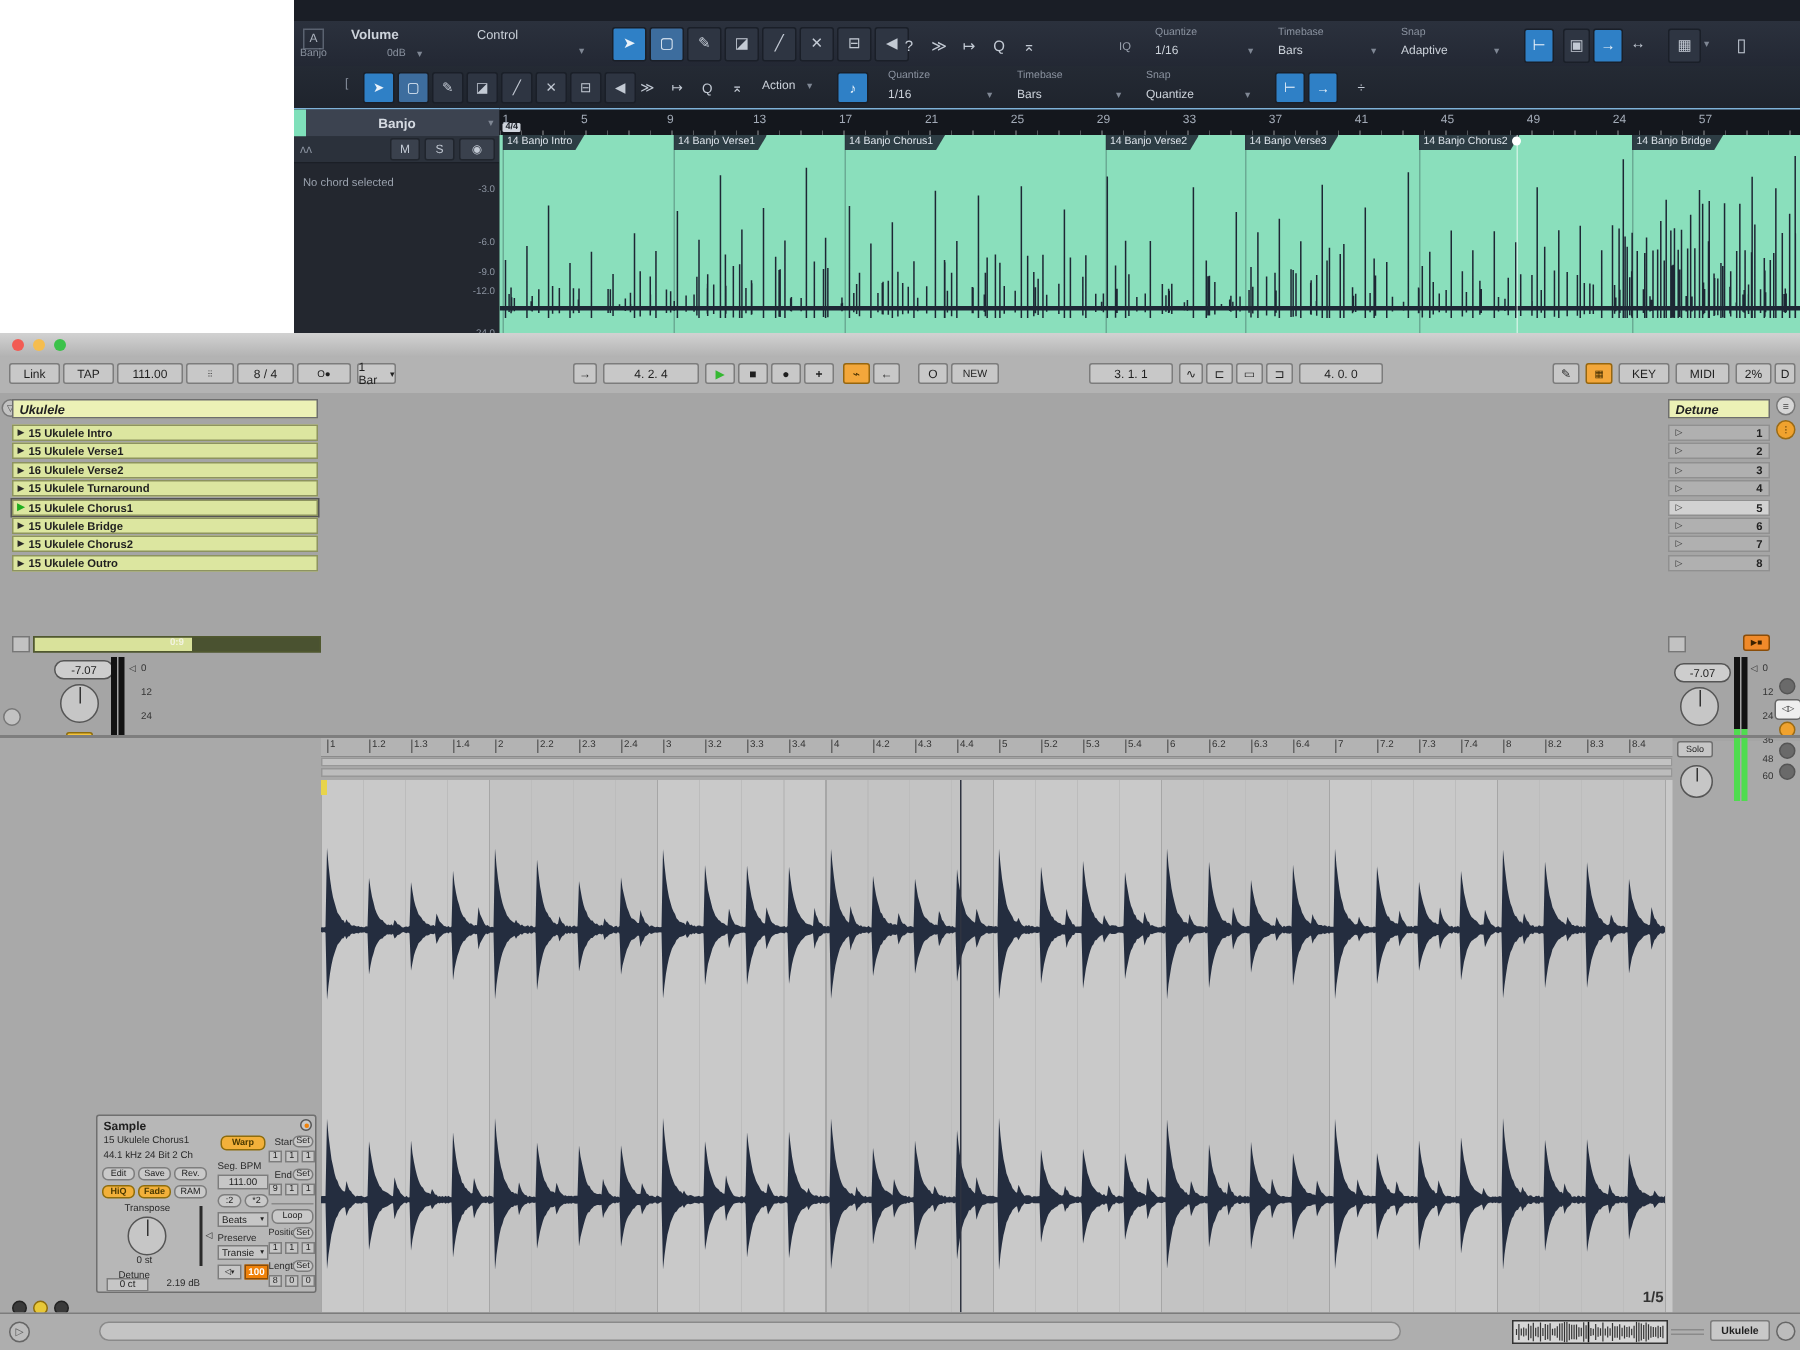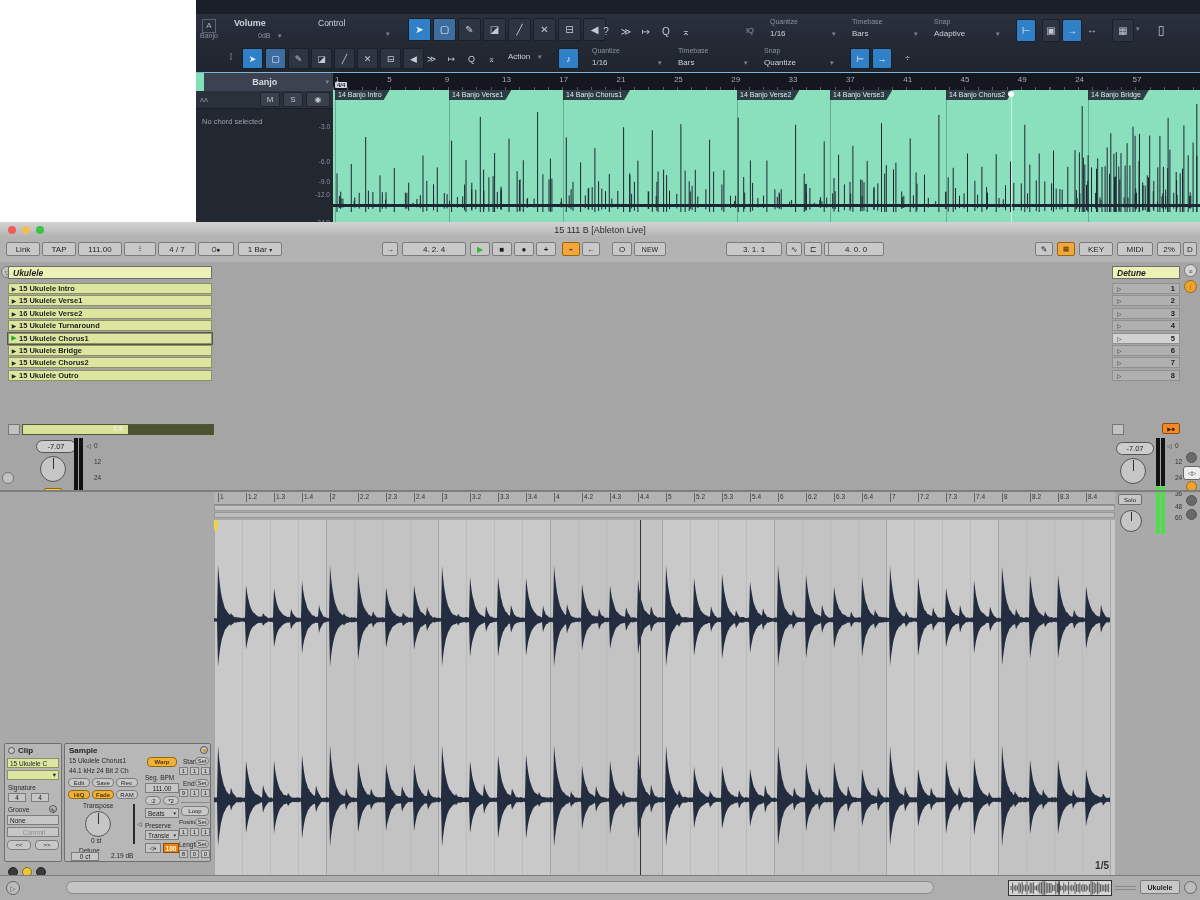--- a/index.html
+++ b/index.html
@@ -263,49 +263,48 @@
     <div class="abs" style="left:678px;top:0;width:1px;height:132px;background:rgba(255,255,255,.55);"></div>
     <div class="abs" style="left:675px;top:1px;width:6px;height:6px;border-radius:50%;background:#fff;"></div>
   </div>
 </div>
 
 <div class="abs ab">
   <div class="abs ab-titlebar">
     <div class="abs tl" style="left:8px;top:4px;background:#f25c54"></div>
     <div class="abs tl" style="left:22px;top:4px;background:#f5bd4f"></div>
     <div class="abs tl" style="left:36px;top:4px;background:#3bc24a"></div>
-    <div class="abs ab-title">15 111 B  [Ableton Live]</div>
   </div>
 
   <div class="abs ab-ctrl">
     <div class="abtn" style="left:6px;width:34px;">Link</div>
     <div class="abtn" style="left:42px;width:34px;">TAP</div>
     <div class="abtn" style="left:78px;width:44px;">111.00</div>
     <div class="abtn" style="left:124px;width:32px;font-size:6px;">⫶⫶</div>
-    <div class="abtn" style="left:158px;width:38px;">4 / 7</div>
+    <div class="abtn" style="left:158px;width:38px;">8 / 4</div>
     <div class="abtn" style="left:198px;width:36px;font-size:6.5px;">O●</div>
-    <div class="abtn" style="left:238px;width:44px;">
+    <div class="abtn" style="left:238px;width:26px;">
       <span>1 Bar</span>&nbsp;<span style="font-size:6px">▾</span>
     </div>
     <div class="abtn" style="left:382px;width:16px;">→</div>
     <div class="abtn" style="left:402px;width:64px;">4.  2.  4</div>
     <div class="abtn glyph-green" style="left:470px;width:20px;">▶</div>
     <div class="abtn" style="left:492px;width:20px;">■</div>
     <div class="abtn" style="left:514px;width:20px;">●</div>
     <div class="abtn" style="left:536px;width:20px;font-weight:bold;">+</div>
     <div class="abtn on-org" style="left:562px;width:18px;">⌁</div>
     <div class="abtn" style="left:582px;width:18px;">←</div>
     <div class="abtn" style="left:612px;width:20px;">O</div>
     <div class="abtn" style="left:634px;width:32px;font-size:7px;">NEW</div>
     <div class="abtn" style="left:726px;width:56px;">3.  1.  1</div>
     <div class="abtn" style="left:786px;width:16px;">∿</div>
     <div class="abtn" style="left:804px;width:18px;">⊏</div>
     <div class="abtn" style="left:824px;width:18px;">▭</div>
     <div class="abtn" style="left:844px;width:18px;">⊐</div>
-    <div class="abtn" style="left:828px;width:56px;">4.  0.  0</div>
+    <div class="abtn" style="left:866px;width:56px;">4.  0.  0</div>
     <div class="abtn" style="left:1035px;width:18px;">✎</div>
     <div class="abtn on-org" style="left:1057px;width:18px;font-size:6.5px;">▦</div>
     <div class="abtn" style="left:1079px;width:34px;">KEY</div>
     <div class="abtn" style="left:1117px;width:36px;">MIDI</div>
     <div class="abtn" style="left:1157px;width:24px;">2%</div>
     <div class="abtn" style="left:1183px;width:14px;">D</div>
   </div>
 
   <div class="abs session">
     <div class="abs circ" style="left:1px;top:4px;width:12px;height:12px;border:1px solid #777;background:#c2c2c2;font-size:6px;text-align:center;line-height:12px;color:#444;">▽</div>
@@ -492,37 +491,20 @@
   <div class="abs ab-wavearea">
     <div class="abs" style="left:0;top:0;width:4px;height:10px;background:#e8d44a;"></div>
     <svg id="ab-wave" width="901" height="355" style="position:absolute;left:0;top:0;">
         <path d="M0 100L0 98.4L1 98.1L2 98.4L3 97.9L4 45.1L5 56.6L6 65.8L7 72.8L8 78.1L9 81.7L10 85.2L11 88.5L12 89.8L13 91.3L14 93.3L15 93.5L16 95.5L17 92.8L18 94.9L19 95.2L20 96.9L21 97.2L22 96.8L23 97.4L24 97.6L25 97.3L26 98.0L27 97.8L28 98.1L29 98.2L30 97.5L31 97.6L32 65.2L33 72.1L34 77.8L35 81.7L36 85.8L37 88.5L38 90.5L39 92.1L40 93.2L41 93.4L42 94.9L43 95.6L44 96.6L45 96.4L46 96.8L47 96.2L48 97.1L49 93.3L50 94.3L51 96.1L52 96.3L53 97.1L54 98.1L55 98.3L56 97.8L57 97.6L58 98.0L59 97.2L60 68.0L61 74.3L62 80.1L63 84.0L64 86.7L65 89.5L66 90.7L67 91.9L68 93.6L69 94.2L70 95.6L71 95.8L72 96.1L73 97.1L74 97.0L75 96.7L76 97.5L77 89.0L78 91.5L79 94.1L80 95.1L81 96.2L82 97.3L83 97.5L84 98.0L85 97.3L86 98.4L87 97.6L88 60.4L89 69.4L90 75.2L91 79.9L92 83.0L93 86.9L94 89.3L95 91.1L96 91.8L97 93.8L98 94.7L99 95.8L100 95.5L101 96.4L102 97.2L103 96.6L104 96.8L105 84.7L106 89.4L107 91.5L108 93.6L109 95.8L110 97.1L111 96.7L112 97.5L113 98.1L114 97.9L115 98.2L116 45.5L117 57.2L118 65.9L119 72.6L120 78.0L121 82.2L122 85.3L123 87.6L124 90.4L125 91.5L126 93.0L127 93.8L128 94.7L129 95.4L130 93.1L131 95.2L132 95.7L133 97.0L134 96.4L135 97.4L136 97.7L137 97.4L138 96.9L139 98.0L140 97.0L141 97.5L142 98.3L143 97.7L144 52.8L145 62.4L146 70.8L147 76.2L148 81.1L149 84.8L150 87.5L151 88.9L152 91.1L153 91.9L154 93.7L155 95.1L156 95.2L157 96.4L158 95.8L159 90.9L160 93.6L161 95.3L162 95.9L163 97.7L164 96.9L165 97.9L166 97.0L167 98.1L168 97.3L169 97.0L170 97.9L171 97.5L172 67.4L173 73.3L174 78.9L175 83.2L176 86.3L177 88.0L178 91.0L179 92.1L180 93.6L181 93.6L182 95.1L183 96.0L184 95.7L185 96.8L186 97.1L187 96.5L188 97.1L189 92.2L190 94.4L191 95.0L192 96.4L193 96.8L194 97.1L195 98.1L196 97.5L197 97.1L198 98.4L199 97.1L200 64.9L201 72.1L202 76.6L203 80.9L204 84.9L205 87.3L206 90.2L207 92.1L208 92.5L209 93.2L210 94.2L211 95.4L212 95.4L213 86.7L214 90.4L215 92.0L216 94.8L217 95.5L218 96.4L219 97.9L220 97.0L221 97.2L222 97.8L223 98.1L224 97.8L225 98.0L226 98.2L227 98.0L228 46.0L229 56.8L230 65.9L231 72.6L232 78.1L233 81.8L234 85.4L235 87.7L236 89.4L237 92.2L238 93.1L239 94.5L240 94.7L241 95.2L242 95.4L243 96.6L244 93.7L245 94.9L246 96.8L247 96.4L248 97.4L249 97.0L250 97.9L251 97.1L252 97.0L253 97.1L254 97.7L255 97.3L256 56.7L257 65.7L258 73.3L259 77.7L260 81.6L261 85.7L262 88.2L263 90.6L264 91.8L265 93.4L266 93.9L267 95.1L268 95.4L269 95.8L270 96.8L271 97.2L272 85.7L273 89.7L274 92.7L275 94.5L276 96.4L277 96.5L278 96.8L279 97.4L280 97.8L281 97.7L282 98.2L283 97.6L284 56.8L285 66.0L286 72.1L287 77.9L288 81.6L289 86.1L290 87.8L291 90.4L292 91.9L293 92.5L294 94.6L295 95.5L296 95.6L297 84.9L298 88.6L299 91.2L300 94.0L301 95.3L302 95.9L303 96.9L304 96.8L305 97.1L306 97.8L307 97.8L308 97.6L309 97.3L310 98.3L311 97.4L312 57.7L313 66.1L314 73.1L315 78.2L316 82.0L317 85.5L318 88.1L319 89.7L320 91.6L321 92.8L322 93.8L323 95.3L324 95.8L325 96.1L326 96.4L327 96.9L328 97.5L329 85.2L330 89.9L331 91.9L332 94.9L333 95.3L334 96.0L335 97.5L336 97.3L337 97.9L338 97.2L339 97.8L340 45.9L341 56.3L342 65.1L343 72.4L344 77.6L345 81.8L346 85.8L347 87.8L348 90.2L349 91.2L350 93.4L351 94.4L352 95.1L353 84.0L354 88.5L355 90.8L356 93.8L357 95.8L358 96.3L359 97.3L360 96.8L361 97.9L362 97.6L363 97.9L364 98.2L365 97.1L366 98.1L367 98.3L368 63.8L369 70.8L370 76.6L371 80.8L372 84.3L373 88.1L374 89.1L375 91.8L376 92.2L377 94.0L378 95.3L379 95.7L380 95.2L381 96.5L382 96.2L383 96.2L384 96.6L385 88.6L386 91.7L387 94.4L388 95.8L389 95.8L390 96.9L391 98.0L392 97.7L393 97.4L394 97.7L395 98.2L396 65.6L397 72.0L398 77.9L399 81.4L400 84.8L401 88.2L402 90.7L403 91.9L404 92.5L405 93.8L406 95.0L407 95.2L408 96.0L409 96.6L410 96.3L411 96.9L412 87.3L413 89.7L414 93.2L415 94.3L416 96.3L417 97.5L418 97.4L419 97.1L420 97.8L421 97.3L422 98.1L423 98.4L424 59.4L425 68.0L426 73.6L427 79.2L428 82.6L429 85.7L430 89.2L431 90.7L432 91.6L433 92.7L434 93.8L435 94.5L436 95.1L437 85.9L438 89.0L439 92.4L440 94.8L441 95.6L442 96.2L443 97.1L444 97.9L445 97.0L446 97.3L447 97.4L448 97.7L449 97.6L450 97.4L451 98.0L452 45.6L453 56.6L454 65.5L455 71.8L456 77.4L457 82.6L458 85.9L459 87.6L460 89.5L461 91.2L462 93.7L463 94.4L464 94.3L465 91.9L466 94.3L467 96.2L468 97.1L469 97.6L470 96.9L471 97.3L472 96.7L473 97.6L474 97.2L475 97.7L476 98.1L477 97.7L478 97.6L479 98.2L480 57.7L481 66.0L482 73.1L483 78.2L484 82.7L485 86.1L486 88.3L487 90.9L488 91.4L489 93.5L490 93.8L491 94.9L492 95.3L493 95.5L494 96.6L495 96.5L496 96.5L497 85.9L498 90.1L499 92.3L500 93.8L501 96.1L502 96.1L503 97.8L504 97.7L505 97.6L506 97.6L507 97.3L508 53.8L509 62.3L510 70.3L511 75.5L512 80.3L513 84.2L514 87.5L515 88.9L516 91.7L517 92.2L518 93.8L519 94.9L520 95.7L521 96.3L522 90.0L523 92.7L524 94.4L525 96.2L526 97.4L527 96.9L528 96.9L529 97.0L530 97.0L531 97.9L532 98.0L533 97.9L534 97.7L535 97.2L536 61.3L537 68.6L538 74.3L539 80.0L540 83.9L541 86.1L542 89.3L543 90.2L544 93.0L545 93.1L546 94.2L547 95.0L548 95.8L549 87.9L550 91.5L551 94.1L552 94.6L553 97.1L554 96.7L555 97.2L556 97.7L557 97.8L558 98.3L559 98.2L560 98.1L561 97.7L562 97.0L563 98.2L564 45.5L565 57.4L566 64.8L567 72.1L568 77.3L569 81.5L570 85.4L571 88.6L572 89.6L573 91.2L574 92.5L575 94.6L576 94.8L577 94.9L578 96.0L579 89.4L580 92.5L581 94.3L582 96.3L583 96.9L584 97.5L585 97.5L586 97.5L587 97.7L588 97.9L589 98.3L590 97.2L591 98.1L592 54.3L593 63.5L594 71.2L595 76.6L596 81.0L597 84.5L598 87.2L599 89.0L600 91.5L601 93.3L602 93.8L603 93.9L604 95.3L605 95.1L606 95.7L607 97.1L608 84.6L609 88.7L610 91.6L611 94.3L612 95.3L613 96.3L614 97.2L615 97.4L616 97.9L617 97.7L618 97.1L619 97.5L620 66.5L621 73.3L622 78.4L623 82.8L624 85.3L625 88.7L626 89.8L627 91.6L628 93.4L629 94.2L630 94.5L631 95.2L632 95.5L633 96.7L634 97.1L635 96.8L636 97.4L637 91.4L638 93.6L639 95.9L640 96.8L641 98.1L642 97.2L643 97.9L644 97.3L645 97.2L646 97.1L647 97.9L648 56.3L649 65.3L650 71.8L651 78.2L652 82.5L653 84.8L654 88.3L655 90.1L656 92.1L657 93.5L658 94.0L659 95.2L660 95.8L661 89.3L662 92.4L663 93.5L664 95.5L665 96.7L666 96.7L667 96.7L668 97.4L669 96.9L670 97.2L671 97.8L672 97.1L673 97.8L674 97.9L675 97.9L676 45.7L677 57.2L678 65.4L679 72.8L680 78.4L681 81.7L682 86.0L683 88.1L684 89.7L685 92.3L686 92.3L687 93.9L688 94.9L689 96.1L690 96.4L691 95.7L692 91.0L693 93.8L694 95.3L695 96.9L696 97.6L697 97.3L698 97.4L699 98.1L700 98.1L701 98.2L702 97.6L703 98.0L704 57.5L705 65.3L706 72.7L707 78.1L708 82.1L709 85.3L710 88.7L711 90.8L712 91.1L713 93.7L714 94.0L715 94.4L716 95.5L717 95.5L718 95.9L719 87.0L720 90.7L721 93.1L722 94.4L723 96.0L724 97.6L725 97.5L726 97.6L727 97.4L728 98.2L729 97.2L730 97.1L731 97.3L732 67.7L733 74.3L734 78.9L735 82.7L736 85.7L737 88.8L738 90.9L739 92.5L740 93.1L741 94.5L742 95.2L743 95.0L744 96.1L745 96.0L746 84.9L747 89.1L748 92.2L749 94.0L750 95.1L751 96.2L752 97.5L753 97.7L754 97.1L755 98.3L756 97.7L757 97.9L758 97.1L759 98.1L760 60.5L761 68.1L762 75.2L763 79.6L764 84.2L765 87.0L766 89.5L767 91.4L768 92.2L769 93.1L770 93.7L771 94.7L772 96.1L773 96.7L774 96.4L775 96.4L776 86.5L777 89.5L778 92.2L779 93.9L780 96.0L781 96.6L782 97.4L783 98.3L784 97.9L785 97.5L786 98.4L787 98.1L788 46.4L789 56.6L790 65.1L791 72.8L792 78.1L793 82.4L794 84.9L795 88.2L796 90.5L797 91.0L798 93.0L799 94.5L800 94.4L801 95.9L802 88.8L803 91.6L804 93.8L805 94.6L806 96.9L807 97.2L808 96.7L809 98.0L810 97.7L811 97.8L812 96.9L813 97.3L814 97.7L815 97.0L816 54.4L817 63.0L818 70.7L819 76.8L820 80.5L821 84.9L822 86.9L823 89.0L824 90.9L825 92.6L826 93.2L827 94.3L828 94.7L829 95.7L830 96.5L831 91.1L832 93.6L833 94.9L834 96.6L835 96.6L836 97.5L837 97.0L838 97.0L839 98.0L840 97.5L841 98.1L842 97.1L843 98.2L844 54.6L845 63.7L846 70.5L847 76.6L848 80.6L849 84.4L850 87.1L851 89.1L852 92.0L853 92.2L854 93.2L855 95.1L856 95.7L857 96.5L858 96.9L859 95.9L860 89.7L861 91.9L862 94.7L863 95.4L864 96.6L865 97.2L866 97.1L867 97.6L868 97.3L869 97.1L870 98.2L871 98.0L872 65.9L873 72.6L874 78.8L875 82.0L876 85.5L877 87.7L878 90.2L879 91.6L880 92.4L881 93.9L882 95.2L883 95.7L884 96.0L885 96.8L886 96.3L887 84.6L888 88.9L889 92.1L890 93.2L891 95.6L892 96.4L893 97.7L894 97.1L895 97.2L896 98.3L896 100L896 101.4L895 102.4L894 102.5L893 102.0L892 103.0L891 103.8L890 105.7L889 106.7L888 109.5L887 113.1L886 103.2L885 102.7L884 103.4L883 103.7L882 104.0L881 105.2L880 106.4L879 107.1L878 108.3L877 110.4L876 112.3L875 115.3L874 118.1L873 123.3L872 129.0L871 101.7L870 101.5L869 102.5L868 102.3L867 102.0L866 102.4L865 102.3L864 102.9L863 103.9L862 104.5L861 106.9L860 108.7L859 103.5L858 102.7L857 103.0L856 103.6L855 104.2L854 105.8L853 106.6L852 106.8L851 109.3L850 111.0L849 113.3L848 116.5L847 119.9L846 125.0L845 130.8L844 138.6L843 101.5L842 102.4L841 101.6L840 102.1L839 101.7L838 102.6L837 102.5L836 102.1L835 102.9L834 102.9L833 104.3L832 105.4L831 107.6L830 103.0L829 103.7L828 104.5L827 104.9L826 105.8L825 106.3L824 107.7L823 109.4L822 111.1L821 112.8L820 116.6L819 119.7L818 124.9L817 131.4L816 138.8L815 102.5L814 102.0L813 102.3L812 102.6L811 101.9L810 101.9L809 101.7L808 102.8L807 102.4L806 102.6L805 104.6L804 105.2L803 107.1L802 109.6L801 103.5L800 104.8L799 104.7L798 106.0L797 107.6L796 108.0L795 110.1L794 112.8L793 114.9L792 118.6L791 123.1L790 129.7L789 136.9L788 145.6L787 101.6L786 101.4L785 102.1L784 101.8L783 101.4L782 102.2L781 102.9L780 103.4L779 105.2L778 106.6L777 109.0L776 111.5L775 103.1L774 103.0L773 102.8L772 103.3L771 104.5L770 105.3L769 105.8L768 106.6L767 107.3L766 108.9L765 111.0L764 113.4L763 117.3L762 121.1L761 127.1L760 133.6L759 101.6L758 102.5L757 101.8L756 102.0L755 101.4L754 102.5L753 102.0L752 102.2L751 103.2L750 104.2L749 105.1L748 106.6L747 109.3L746 112.8L745 103.4L744 103.3L743 104.2L742 104.1L741 104.7L740 105.9L739 106.3L738 107.8L737 109.5L736 112.1L735 114.7L734 117.9L733 121.9L732 127.4L731 102.3L730 102.5L729 102.4L728 101.5L727 102.2L726 102.0L725 102.2L724 102.0L723 103.4L722 104.7L721 105.9L720 107.9L719 111.0L718 103.5L717 103.9L716 103.8L715 104.7L714 105.1L713 105.4L712 107.6L711 107.8L710 109.6L709 112.5L708 115.2L707 118.6L706 123.2L705 129.5L704 136.1L703 101.7L702 102.1L701 101.5L700 101.6L699 101.6L698 102.2L697 102.3L696 102.1L695 102.7L694 104.0L693 105.3L692 107.6L691 103.6L690 103.1L689 103.3L688 104.3L687 105.2L686 106.5L685 106.5L684 108.8L683 110.1L682 111.9L681 115.5L680 118.3L679 123.1L678 129.4L677 136.3L676 146.1L675 101.8L674 101.8L673 101.9L672 102.5L671 101.8L670 102.4L669 102.6L668 102.2L667 102.8L666 102.8L665 102.8L664 103.8L663 105.5L662 106.5L661 109.1L660 103.6L659 104.1L658 105.1L657 105.5L656 106.7L655 108.4L654 109.9L653 113.0L652 114.9L651 118.5L650 124.0L649 129.5L648 137.2L647 101.8L646 102.5L645 102.4L644 102.3L643 101.8L642 102.4L641 101.7L640 102.7L639 103.5L638 105.4L637 107.3L636 102.2L635 102.7L634 102.5L633 102.8L632 103.8L631 104.1L630 104.7L629 104.9L628 105.6L627 107.1L626 108.7L625 109.6L624 112.5L623 114.6L622 118.3L621 122.7L620 128.5L619 102.1L618 102.4L617 102.0L616 101.8L615 102.2L614 102.4L613 103.1L612 104.0L611 104.8L610 107.1L609 109.6L608 113.1L607 102.5L606 103.6L605 104.1L604 104.0L603 105.2L602 105.3L601 105.7L600 107.2L599 109.3L598 110.9L597 113.2L596 116.2L595 119.9L594 124.4L593 131.0L592 138.8L591 101.6L590 102.4L589 101.4L588 101.8L587 102.0L586 102.1L585 102.1L584 102.1L583 102.7L582 103.2L581 104.8L580 106.4L579 109.0L578 103.4L577 104.3L576 104.4L575 104.6L574 106.4L573 107.5L572 108.8L571 109.7L570 112.4L569 115.7L568 119.3L567 123.7L566 129.9L565 136.2L564 146.3L563 101.5L562 102.5L561 102.0L560 101.7L559 101.6L558 101.5L557 101.9L556 102.0L555 102.4L554 102.8L553 102.5L552 104.6L551 105.0L550 107.3L549 110.3L548 103.5L547 104.2L546 105.0L545 105.9L544 106.0L543 108.3L542 109.1L541 111.8L540 113.7L539 117.0L538 121.8L537 126.7L536 132.9L535 102.4L534 101.9L533 101.8L532 101.7L531 101.8L530 102.5L529 102.6L528 102.6L527 102.7L526 102.2L525 103.2L524 104.7L523 106.2L522 108.5L521 103.2L520 103.6L519 104.3L518 105.3L517 106.6L516 107.0L515 109.5L514 110.7L513 113.4L512 116.7L511 120.8L510 125.3L509 132.0L508 139.2L507 102.3L506 102.0L505 102.0L504 102.0L503 101.9L502 103.3L501 103.3L500 105.3L499 106.5L498 108.4L497 112.0L496 103.0L495 103.0L494 102.9L493 103.9L492 104.0L491 104.3L490 105.3L489 105.5L488 107.3L487 107.7L486 110.0L485 111.8L484 114.7L483 118.5L482 122.9L481 128.9L480 135.9L479 101.5L478 102.0L477 102.0L476 101.7L475 101.9L474 102.4L473 102.0L472 102.8L471 102.3L470 102.6L469 102.1L468 102.5L467 103.2L466 104.8L465 106.9L464 104.8L463 104.8L462 105.4L461 107.5L460 109.0L459 110.5L458 112.0L457 114.8L456 119.2L455 124.0L454 129.3L453 136.9L452 146.2L451 101.7L450 102.2L449 102.1L448 101.9L447 102.2L446 102.3L445 102.5L444 101.8L443 102.4L442 103.2L441 103.7L440 104.4L439 106.5L438 109.3L437 111.9L436 104.2L435 104.7L434 105.3L433 106.2L432 107.1L431 107.9L430 109.1L429 112.2L428 114.8L427 117.7L426 122.4L425 127.2L424 134.5L423 101.4L422 101.6L421 102.3L420 101.9L419 102.5L418 102.2L417 102.1L416 103.1L415 104.8L414 105.8L413 108.7L412 110.8L411 102.6L410 103.2L409 102.9L408 103.4L407 104.0L406 104.3L405 105.3L404 106.3L403 106.9L402 107.9L401 110.0L400 112.9L399 115.8L398 118.8L397 123.8L396 129.2L395 101.5L394 102.0L393 102.2L392 102.0L391 101.7L390 102.6L389 103.5L388 103.6L387 104.8L386 107.1L385 109.7L384 102.9L383 103.3L382 103.2L381 103.0L380 104.1L379 103.6L378 104.0L377 105.1L376 106.7L375 107.0L374 109.3L373 110.1L372 113.3L371 116.3L370 119.9L369 124.8L368 130.8L367 101.4L366 101.6L365 102.5L364 101.5L363 101.8L362 102.0L361 101.8L360 102.7L359 102.3L358 103.1L357 103.6L356 105.3L355 107.8L354 109.8L353 113.6L352 104.2L351 104.8L350 105.7L349 107.4L348 108.3L347 110.3L346 112.1L345 115.5L344 119.1L343 123.5L342 129.7L341 137.1L340 146.0L339 101.8L338 102.4L337 101.8L336 102.3L335 102.1L334 103.4L333 104.0L332 104.3L331 106.8L330 108.6L329 112.6L328 102.1L327 102.6L326 103.1L325 103.3L324 103.6L323 104.0L322 105.2L321 106.1L320 107.1L319 108.8L318 110.1L317 112.3L316 115.3L315 118.5L314 122.8L313 128.9L312 136.0L311 102.2L310 101.4L309 102.3L308 102.0L307 101.9L306 101.9L305 102.4L304 102.7L303 102.6L302 103.4L301 104.0L300 105.1L299 107.5L298 109.7L297 112.8L296 103.7L295 103.8L294 104.6L293 106.4L292 106.9L291 108.2L290 110.4L289 111.9L288 115.6L287 118.8L286 123.7L285 128.9L284 136.7L283 102.1L282 101.6L281 101.9L280 101.9L279 102.2L278 102.7L277 102.9L276 103.0L275 104.7L274 106.2L273 108.8L272 112.1L271 102.4L270 102.7L269 103.6L268 103.9L267 104.2L266 105.2L265 105.6L264 107.0L263 108.0L262 110.1L261 112.2L260 115.7L259 119.0L258 122.7L257 129.2L256 136.8L255 102.3L254 102.0L253 102.5L252 102.6L251 102.5L250 101.8L249 102.6L248 102.2L247 103.0L246 102.7L245 104.3L244 105.4L243 102.8L242 103.9L241 104.1L240 104.5L239 104.7L238 105.8L237 106.6L236 109.0L235 110.5L234 112.4L233 115.4L232 118.6L231 123.3L230 129.0L229 136.7L228 145.9L227 101.7L226 101.5L225 101.7L224 101.9L223 101.6L222 101.9L221 102.4L220 102.6L219 101.8L218 103.0L217 103.8L216 104.4L215 106.8L214 108.1L213 111.3L212 103.9L211 103.9L210 104.9L209 105.8L208 106.4L207 106.7L206 108.3L205 110.8L204 112.8L203 116.2L202 119.9L201 123.7L200 129.9L199 102.5L198 101.4L197 102.4L196 102.2L195 101.6L194 102.5L193 102.7L192 103.1L191 104.3L190 104.8L189 106.6L188 102.5L187 103.0L186 102.5L185 102.7L184 103.6L183 103.4L182 104.2L181 105.4L180 105.4L179 106.7L178 107.6L177 110.2L176 111.6L175 114.2L174 118.0L173 122.7L172 127.7L171 102.1L170 101.8L169 102.5L168 102.3L167 101.6L166 102.5L165 101.8L164 102.7L163 102.0L162 103.5L161 104.0L160 105.4L159 107.7L158 103.6L157 103.1L156 104.1L155 104.1L154 105.4L153 106.9L152 107.6L151 109.5L150 110.7L149 112.9L148 116.0L147 120.2L146 124.8L145 132.0L144 140.2L143 102.0L142 101.4L141 102.1L140 102.5L139 101.7L138 102.6L137 102.2L136 101.9L135 102.2L134 103.1L133 102.5L132 103.6L131 104.1L130 105.8L129 103.9L128 104.5L127 105.2L126 105.9L125 107.3L124 108.2L123 110.5L122 112.5L121 115.2L120 118.7L119 123.3L118 129.0L117 136.4L116 146.4L115 101.6L114 101.8L113 101.6L112 102.1L111 102.8L110 102.4L109 103.6L108 105.4L107 107.2L106 109.0L105 113.0L104 102.7L103 102.9L102 102.4L101 103.0L100 103.8L99 103.6L98 104.5L97 105.3L96 107.0L95 107.5L94 109.1L93 111.1L92 114.4L91 117.1L90 121.1L89 126.0L88 133.7L87 102.0L86 101.3L85 102.3L84 101.7L83 102.1L82 102.3L81 103.2L80 104.2L79 105.0L78 107.2L77 109.3L76 102.1L75 102.8L74 102.6L73 102.5L72 103.3L71 103.6L70 103.7L69 104.9L68 105.4L67 106.9L66 107.9L65 108.9L64 111.3L63 113.6L62 116.9L61 121.9L60 127.2L59 102.4L58 101.7L57 102.1L56 101.9L55 101.4L54 101.6L53 102.5L52 103.1L51 103.3L50 104.8L49 105.7L48 102.5L47 103.2L46 102.8L45 103.0L44 102.9L43 103.8L42 104.3L41 105.6L40 105.8L39 106.7L38 108.1L37 109.8L36 112.0L35 115.6L34 118.9L33 123.7L32 129.6L31 102.1L30 102.1L29 101.5L28 101.6L27 101.8L26 101.7L25 102.3L24 102.0L23 102.2L22 102.7L21 102.4L20 102.6L19 104.1L18 104.3L17 106.1L16 103.9L15 105.5L14 105.7L13 107.4L12 108.6L11 109.8L10 112.5L9 115.5L8 118.6L7 123.2L6 129.0L5 136.9L4 146.6L3 101.8L2 101.4L1 101.6L0 101.4Z" fill="#242d3f"></path>
         <path d="M0 280L0 277.5L1 277.4L2 277.4L3 277.4L4 225.9L5 237.2L6 245.1L7 252.9L8 257.3L9 262.1L10 265.7L11 267.4L12 270.4L13 271.9L14 273.3L15 274.1L16 274.4L17 267.4L18 271.0L19 273.4L20 274.1L21 275.8L22 276.7L23 277.9L24 277.1L25 277.3L26 277.4L27 277.1L28 277.8L29 278.1L30 277.8L31 277.4L32 240.8L33 248.1L34 254.1L35 259.3L36 263.4L37 265.8L38 268.3L39 270.7L40 271.7L41 273.5L42 274.0L43 274.5L44 275.0L45 275.6L46 276.5L47 277.2L48 277.5L49 264.9L50 268.7L51 271.8L52 273.2L53 275.3L54 276.4L55 277.4L56 278.1L57 277.1L58 278.3L59 278.2L60 240.2L61 249.0L62 254.9L63 259.7L64 263.6L65 266.8L66 269.4L67 271.0L68 271.9L69 273.9L70 274.9L71 275.1L72 275.3L73 276.1L74 272.7L75 274.3L76 276.3L77 276.5L78 277.9L79 277.3L80 277.9L81 277.4L82 278.0L83 277.1L84 277.8L85 277.2L86 278.0L87 278.1L88 234.9L89 244.2L90 251.6L91 257.5L92 261.9L93 264.4L94 268.3L95 269.1L96 271.7L97 272.3L98 273.9L99 274.5L100 275.7L101 275.4L102 265.4L103 269.0L104 272.1L105 273.8L106 275.6L107 277.2L108 277.9L109 277.9L110 277.4L111 278.2L112 277.0L113 277.3L114 277.5L115 278.3L116 225.3L117 237.3L118 245.8L119 253.0L120 258.2L121 261.5L122 265.6L123 267.7L124 269.5L125 271.8L126 273.1L127 274.6L128 274.6L129 275.7L130 275.5L131 276.3L132 268.1L133 271.5L134 274.1L135 275.5L136 276.6L137 276.9L138 278.1L139 277.1L140 277.8L141 278.0L142 277.7L143 278.2L144 241.7L145 248.6L146 255.0L147 259.5L148 263.8L149 267.0L150 268.5L151 271.0L152 272.3L153 274.2L154 274.4L155 274.5L156 275.3L157 268.5L158 271.2L159 274.0L160 275.3L161 276.2L162 277.1L163 276.8L164 277.5L165 277.1L166 277.4L167 277.1L168 277.7L169 277.1L170 277.1L171 277.1L172 243.6L173 251.0L174 255.6L175 260.1L176 264.3L177 267.9L178 270.1L179 270.6L180 272.8L181 273.8L182 275.2L183 275.5L184 276.0L185 276.0L186 275.9L187 276.3L188 265.8L189 269.6L190 271.4L191 273.5L192 275.5L193 276.2L194 277.2L195 277.9L196 277.3L197 278.0L198 277.6L199 278.3L200 243.5L201 250.5L202 256.6L203 261.7L204 265.0L205 267.6L206 269.1L207 271.1L208 272.9L209 273.5L210 275.3L211 276.0L212 276.0L213 275.8L214 268.6L215 271.5L216 273.4L217 275.7L218 276.1L219 277.3L220 277.2L221 277.1L222 277.8L223 278.1L224 277.0L225 277.3L226 278.0L227 278.4L228 225.4L229 236.7L230 245.5L231 253.0L232 257.5L233 262.1L234 265.2L235 267.9L236 270.1L237 271.0L238 272.7L239 274.1L240 274.4L241 275.9L242 273.7L243 275.6L244 276.8L245 277.1L246 276.7L247 276.8L248 277.3L249 277.8L250 277.7L251 277.5L252 277.1L253 277.8L254 277.6L255 277.2L256 240.9L257 247.9L258 255.0L259 260.1L260 263.3L261 266.4L262 269.3L263 271.1L264 272.2L265 272.9L266 274.3L267 274.7L268 275.6L269 275.8L270 263.5L271 268.4L272 271.0L273 273.4L274 275.1L275 276.8L276 277.5L277 277.7L278 277.8L279 278.1L280 277.5L281 277.5L282 278.3L283 277.0L284 234.9L285 243.7L286 250.5L287 256.2L288 261.4L289 264.1L290 267.2L291 269.2L292 270.8L293 272.9L294 274.2L295 274.1L296 275.4L297 275.2L298 268.6L299 271.0L300 273.1L301 275.1L302 277.0L303 277.3L304 277.1L305 278.0L306 277.1L307 277.2L308 277.5L309 277.7L310 278.3L311 277.2L312 234.3L313 243.1L314 251.0L315 256.5L316 261.4L317 263.9L318 267.2L319 269.4L320 271.6L321 272.7L322 273.2L323 274.1L324 275.3L325 271.8L326 274.5L327 275.9L328 276.7L329 277.1L330 276.9L331 277.1L332 278.1L333 277.0L334 277.8L335 277.6L336 277.4L337 277.1L338 277.5L339 278.3L340 225.7L341 236.1L342 245.2L343 252.6L344 257.8L345 261.6L346 265.6L347 268.5L348 270.6L349 271.9L350 272.4L351 273.8L352 275.1L353 275.8L354 275.4L355 276.9L356 277.3L357 271.0L358 274.0L359 274.7L360 276.3L361 277.2L362 277.8L363 277.2L364 278.1L365 277.9L366 277.6L367 277.9L368 245.1L369 252.5L370 258.1L371 262.2L372 265.5L373 267.5L374 270.7L375 272.2L376 273.6L377 273.9L378 274.5L379 275.1L380 275.9L381 277.0L382 266.0L383 269.7L384 272.2L385 274.2L386 275.7L387 276.5L388 277.0L389 277.3L390 277.1L391 278.1L392 277.4L393 278.4L394 278.3L395 277.8L396 240.3L397 248.4L398 253.7L399 259.6L400 263.8L401 266.9L402 269.1L403 270.5L404 271.8L405 273.4L406 273.7L407 275.6L408 276.0L409 270.6L410 272.5L411 275.0L412 276.5L413 277.0L414 276.8L415 277.9L416 277.0L417 278.1L418 278.1L419 277.7L420 278.2L421 278.1L422 277.3L423 278.1L424 233.4L425 242.8L426 250.3L427 257.0L428 260.7L429 264.5L430 266.7L431 269.1L432 271.9L433 272.0L434 273.6L435 274.7L436 275.7L437 264.6L438 268.7L439 271.6L440 274.1L441 276.1L442 276.2L443 276.6L444 277.5L445 277.4L446 277.2L447 277.3L448 277.1L449 277.6L450 278.0L451 278.1L452 225.2L453 237.3L454 245.7L455 252.6L456 257.3L457 262.3L458 264.8L459 267.9L460 269.5L461 272.1L462 273.3L463 274.6L464 275.1L465 269.9L466 272.0L467 274.7L468 276.0L469 277.4L470 276.8L471 276.8L472 276.9L473 277.2L474 278.1L475 277.5L476 277.5L477 277.6L478 277.5L479 277.4L480 246.4L481 253.4L482 259.1L483 262.2L484 265.9L485 268.8L486 270.4L487 272.1L488 272.8L489 273.6L490 274.6L491 275.1L492 276.4L493 276.6L494 277.2L495 276.3L496 270.5L497 273.3L498 273.9L499 276.3L500 276.8L501 277.2L502 277.6L503 278.1L504 277.7L505 277.7L506 278.3L507 277.2L508 245.8L509 251.7L510 256.9L511 262.0L512 264.9L513 268.0L514 270.4L515 271.7L516 272.8L517 274.2L518 275.0L519 274.8L520 276.0L521 276.9L522 276.0L523 277.3L524 277.0L525 270.1L526 272.4L527 275.0L528 276.5L529 276.8L530 278.1L531 277.6L532 277.0L533 277.5L534 277.5L535 278.3L536 248.6L537 254.7L538 259.5L539 264.0L540 267.3L541 268.4L542 271.3L543 272.3L544 274.0L545 274.9L546 274.5L547 275.3L548 275.7L549 276.1L550 277.1L551 265.0L552 268.7L553 272.8L554 274.3L555 275.0L556 276.1L557 277.4L558 278.1L559 277.9L560 277.6L561 277.6L562 278.4L563 278.2L564 226.1L565 237.0L566 245.2L567 251.9L568 258.4L569 261.4L570 265.7L571 268.2L572 269.7L573 271.8L574 272.5L575 273.4L576 275.0L577 274.8L578 276.6L579 276.3L580 267.3L581 270.2L582 273.2L583 275.1L584 275.4L585 276.2L586 277.2L587 277.2L588 277.4L589 278.0L590 277.2L591 277.5L592 242.9L593 250.5L594 257.1L595 261.7L596 264.0L597 267.2L598 270.2L599 271.9L600 272.0L601 274.1L602 275.2L603 274.8L604 276.3L605 267.7L606 271.3L607 274.3L608 274.9L609 277.0L610 277.2L611 278.0L612 277.0L613 276.9L614 277.8L615 277.8L616 277.1L617 277.8L618 277.3L619 278.1L620 241.2L621 249.3L622 255.6L623 260.0L624 263.6L625 267.3L626 269.0L627 271.1L628 272.2L629 272.9L630 274.4L631 275.3L632 276.0L633 275.6L634 265.6L635 269.7L636 272.6L637 275.1L638 276.5L639 277.0L640 277.6L641 277.3L642 277.3L643 277.9L644 277.9L645 278.0L646 278.0L647 277.5L648 248.7L649 254.6L650 259.0L651 263.5L652 266.5L653 268.8L654 270.4L655 272.0L656 272.8L657 274.8L658 275.3L659 275.3L660 275.5L661 276.3L662 276.4L663 276.8L664 267.0L665 270.2L666 272.6L667 274.9L668 275.5L669 276.7L670 277.6L671 277.7L672 277.2L673 277.3L674 277.3L675 277.9L676 225.9L677 237.4L678 244.9L679 252.7L680 257.1L681 261.6L682 265.5L683 267.8L684 269.5L685 272.0L686 273.0L687 274.0L688 274.3L689 274.8L690 276.3L691 266.1L692 270.0L693 272.7L694 274.2L695 276.6L696 277.0L697 277.4L698 276.9L699 277.4L700 277.6L701 277.1L702 277.4L703 277.3L704 248.7L705 254.3L706 259.4L707 263.2L708 266.0L709 268.9L710 270.2L711 272.8L712 272.8L713 274.8L714 275.3L715 275.7L716 275.5L717 267.5L718 270.4L719 273.8L720 274.7L721 275.6L722 277.3L723 277.4L724 277.4L725 277.1L726 278.0L727 277.4L728 277.4L729 278.0L730 277.5L731 278.2L732 240.1L733 248.6L734 254.9L735 258.9L736 264.1L737 266.2L738 268.2L739 270.5L740 272.1L741 273.5L742 273.7L743 275.7L744 275.1L745 266.8L746 270.2L747 272.4L748 275.1L749 276.6L750 277.6L751 277.2L752 277.3L753 277.3L754 278.1L755 277.9L756 278.3L757 277.2L758 277.7L759 277.1L760 238.1L761 246.1L762 253.2L763 257.4L764 262.0L765 265.4L766 268.0L767 270.0L768 271.3L769 273.0L770 273.8L771 274.5L772 275.1L773 275.9L774 276.4L775 271.8L776 274.3L777 276.1L778 277.4L779 277.8L780 278.1L781 277.6L782 277.9L783 277.6L784 278.0L785 277.6L786 277.4L787 278.0L788 225.3L789 237.5L790 245.9L791 252.0L792 258.2L793 262.3L794 265.7L795 267.3L796 270.4L797 271.9L798 272.3L799 274.5L800 275.1L801 271.1L802 273.8L803 274.6L804 276.5L805 277.5L806 276.9L807 277.0L808 278.0L809 278.0L810 277.1L811 277.5L812 277.0L813 278.3L814 277.7L815 278.1L816 239.8L817 247.2L818 254.0L819 259.7L820 263.4L821 266.5L822 268.0L823 270.9L824 272.0L825 273.5L826 274.8L827 274.5L828 275.9L829 268.9L830 272.1L831 274.1L832 275.1L833 276.0L834 278.0L835 277.7L836 277.5L837 278.2L838 277.0L839 277.3L840 278.1L841 277.1L842 277.5L843 278.1L844 239.3L845 247.7L846 254.2L847 259.1L848 263.1L849 266.1L850 268.6L851 270.0L852 272.5L853 272.6L854 274.2L855 275.1L856 275.4L857 275.8L858 276.3L859 269.3L860 272.6L861 275.1L862 275.8L863 277.4L864 277.4L865 277.3L866 278.2L867 277.7L868 278.0L869 277.8L870 277.2L871 278.2L872 248.9L873 255.8L874 259.6L875 264.0L876 266.4L877 269.7L878 271.4L879 273.1L880 273.5L881 275.1L882 275.0L883 275.5L884 276.2L885 276.6L886 277.5L887 277.1L888 276.9L889 273.6L890 275.1L891 276.6L892 277.7L893 277.9L894 277.7L895 278.1L896 277.1L896 280L896 282.4L895 281.6L894 282.0L893 281.8L892 281.9L891 282.9L890 284.2L889 285.4L888 282.6L887 282.5L886 282.1L885 282.9L884 283.2L883 283.8L882 284.3L881 284.2L880 285.5L879 285.9L878 287.3L877 288.8L876 291.5L875 293.6L874 297.4L873 300.5L872 306.5L871 281.6L870 282.4L869 281.9L868 281.7L867 282.0L866 281.5L865 282.3L864 282.2L863 282.2L862 283.6L861 284.2L860 286.3L859 289.1L858 283.1L857 283.5L856 283.9L855 284.2L854 285.0L853 286.3L852 286.4L851 288.5L850 289.7L849 291.8L848 294.4L847 297.8L846 301.9L845 307.5L844 314.6L843 281.6L842 282.1L841 282.4L840 281.6L839 282.3L838 282.6L837 281.6L836 282.1L835 282.0L834 281.7L833 283.4L832 284.2L831 285.0L830 286.7L829 289.4L828 283.5L827 284.7L826 284.4L825 285.5L824 286.8L823 287.7L822 290.2L821 291.5L820 294.1L819 297.3L818 302.1L817 307.9L816 314.2L815 281.6L814 281.9L813 281.5L812 282.6L811 282.1L810 282.5L809 281.7L808 281.7L807 282.6L806 282.6L805 282.1L804 283.0L803 284.6L802 285.2L801 287.6L800 284.2L799 284.6L798 286.5L797 286.9L796 288.2L795 290.8L794 292.1L793 295.1L792 298.5L791 303.8L790 309.0L789 316.1L788 326.5L787 281.7L786 282.2L785 282.1L784 281.7L783 282.0L782 281.7L781 282.1L780 281.6L779 281.9L778 282.2L777 283.3L776 284.8L775 287.0L774 283.0L773 283.5L772 284.1L771 284.7L770 285.2L769 285.9L768 287.4L767 288.5L766 290.2L765 292.4L764 295.3L763 299.2L762 302.8L761 308.8L760 315.6L759 282.5L758 282.0L757 282.4L756 281.5L755 281.8L754 281.6L753 282.3L752 282.3L751 282.4L750 282.0L749 282.9L748 284.2L747 286.4L746 288.3L745 291.2L744 284.2L743 283.7L742 285.4L741 285.5L740 286.7L739 288.1L738 290.0L737 291.7L736 293.6L735 297.9L734 301.3L733 306.7L732 313.9L731 281.6L730 282.1L729 281.7L728 282.2L727 282.2L726 281.7L725 282.5L724 282.2L723 282.2L722 282.3L721 283.8L720 284.5L719 285.3L718 288.1L717 290.6L716 283.8L715 283.7L714 284.0L713 284.4L712 286.1L711 286.1L710 288.3L709 289.4L708 291.9L707 294.3L706 297.5L705 301.9L704 306.6L703 282.3L702 282.2L701 282.5L700 282.0L699 282.2L698 282.6L697 282.2L696 282.6L695 282.9L694 284.9L693 286.2L692 288.5L691 291.8L690 283.2L689 284.4L688 284.8L687 285.1L686 286.0L685 286.8L684 288.9L683 290.4L682 292.3L681 295.6L680 299.5L679 303.2L678 309.9L677 316.2L676 326.0L675 281.7L674 282.3L673 282.3L672 282.4L671 281.9L670 282.1L669 282.8L668 283.9L667 284.4L666 286.3L665 288.4L664 291.0L663 282.8L662 283.0L661 283.2L660 283.8L659 284.0L658 284.0L657 284.5L656 286.2L655 286.8L654 288.2L653 289.5L652 291.5L651 294.1L650 297.9L649 301.6L648 306.6L647 282.2L646 281.7L645 281.7L644 281.8L643 281.8L642 282.3L641 282.3L640 282.0L639 282.5L638 283.0L637 284.2L636 286.3L635 288.8L634 292.3L633 283.8L632 283.4L631 284.0L630 284.7L629 286.0L628 286.6L627 287.6L626 289.3L625 290.8L624 293.9L623 297.0L622 300.8L621 306.1L620 313.0L619 281.6L618 282.3L617 281.9L616 282.5L615 281.9L614 281.9L613 282.6L612 282.6L611 281.7L610 282.4L609 282.6L608 284.3L607 284.8L606 287.4L605 290.4L604 283.1L603 284.4L602 284.1L601 285.0L600 286.8L599 286.9L598 288.4L597 290.9L596 293.6L595 295.6L594 299.5L593 305.1L592 311.6L591 282.1L590 282.4L589 281.7L588 282.2L587 282.3L586 282.4L585 283.2L584 283.9L583 284.2L582 285.8L581 288.3L580 290.8L579 283.1L578 282.9L577 284.4L576 284.3L575 285.6L574 286.4L573 287.0L572 288.8L571 290.1L570 292.1L569 295.8L568 298.3L567 303.9L566 309.5L565 316.6L564 325.8L563 281.5L562 281.4L561 282.0L560 282.0L559 281.8L558 281.6L557 282.2L556 283.3L555 284.2L554 284.9L553 286.2L552 289.6L551 292.8L550 282.4L549 283.3L548 283.7L547 284.0L546 284.6L545 284.4L544 285.1L543 286.5L542 287.4L541 289.9L540 290.8L539 293.6L538 297.4L537 301.5L536 306.7L535 281.4L534 282.1L533 282.1L532 282.5L531 282.0L530 281.6L529 282.8L528 282.9L527 284.3L526 286.5L525 288.4L524 282.5L523 282.3L522 283.4L521 282.6L520 283.4L519 284.4L518 284.3L517 284.9L516 286.1L515 287.1L514 288.2L513 290.2L512 292.8L511 295.3L510 299.7L509 304.0L508 309.1L507 282.4L506 281.4L505 282.0L504 282.0L503 281.6L502 282.1L501 282.4L500 282.7L499 283.2L498 285.2L497 285.7L496 288.0L495 283.1L494 282.4L493 282.9L492 283.0L491 284.2L490 284.6L489 285.4L488 286.2L487 286.7L486 288.2L485 289.5L484 292.0L483 295.1L482 297.7L481 302.6L480 308.5L479 282.2L478 282.1L477 282.1L476 282.2L475 282.1L474 281.6L473 282.4L472 282.7L471 282.7L470 282.7L469 282.2L468 283.4L467 284.5L466 286.8L465 288.6L464 284.2L463 284.6L462 285.7L461 286.7L460 288.9L459 290.3L458 293.0L457 295.0L456 299.3L455 303.3L454 309.2L453 316.3L452 326.6L451 281.6L450 281.7L449 282.0L448 282.4L447 282.3L446 282.4L445 282.2L444 282.1L443 282.9L442 283.2L441 283.4L440 285.0L439 287.2L438 289.6L437 293.1L436 283.7L435 284.5L434 285.4L433 286.8L432 286.8L431 289.3L430 291.3L429 293.2L428 296.4L427 299.6L426 305.2L425 311.7L424 319.6L423 281.6L422 282.3L421 281.6L420 281.5L419 281.9L418 281.6L417 281.6L416 282.6L415 281.8L414 282.7L413 282.6L412 283.0L411 284.2L410 286.4L409 288.0L408 283.4L407 283.8L406 285.3L405 285.6L404 287.0L403 288.1L402 289.3L401 291.1L400 293.8L399 297.3L398 302.4L397 306.9L396 313.7L395 281.9L394 281.4L393 281.4L392 282.2L391 281.6L390 282.5L389 282.3L388 282.6L387 283.0L386 283.7L385 284.9L384 286.6L383 288.8L382 291.9L381 282.5L380 283.5L379 284.1L378 284.7L377 285.2L376 285.5L375 286.6L374 287.9L373 290.6L372 292.3L371 295.1L370 298.7L369 303.4L368 309.7L367 281.8L366 282.1L365 281.7L364 281.6L363 282.4L362 281.9L361 282.4L360 283.2L359 284.5L358 285.1L357 287.6L356 282.3L355 282.6L354 283.9L353 283.6L352 284.2L351 285.3L350 286.5L349 286.9L348 288.0L347 289.7L346 292.3L345 295.6L344 298.8L343 303.3L342 309.6L341 317.3L340 326.2L339 281.4L338 282.1L337 282.5L336 282.2L335 282.1L334 281.9L333 282.6L332 281.6L331 282.4L330 282.6L329 282.5L328 282.8L327 283.5L326 284.7L325 286.9L324 284.0L323 285.0L322 285.8L321 286.2L320 287.2L319 289.0L318 290.9L317 293.7L316 295.8L315 300.0L314 304.6L313 311.3L312 318.9L311 282.4L310 281.4L309 281.9L308 282.1L307 282.3L306 282.4L305 281.7L304 282.4L303 282.3L302 282.5L301 284.2L300 285.9L299 287.7L298 289.7L297 284.1L296 283.9L295 285.0L294 284.9L293 286.0L292 287.8L291 289.2L290 290.9L289 293.5L288 295.9L287 300.2L286 305.1L285 310.9L284 318.4L283 282.5L282 281.4L281 282.1L280 282.1L279 281.6L278 281.9L277 282.0L276 282.1L275 282.7L274 284.2L273 285.6L272 287.6L271 289.9L270 294.1L269 283.5L268 283.8L267 284.5L266 284.9L265 286.0L264 286.7L263 287.6L262 289.1L261 291.6L260 294.2L259 296.9L258 301.3L257 307.3L256 313.3L255 282.4L254 282.0L253 281.9L252 282.5L251 282.1L250 282.0L249 281.9L248 282.3L247 282.7L246 282.8L245 282.5L244 282.7L243 283.7L242 285.4L241 283.5L240 284.7L239 285.0L238 286.2L237 287.6L236 288.4L235 290.3L234 292.6L233 295.2L232 299.2L231 303.0L230 309.4L229 316.8L228 326.4L227 281.3L226 281.7L225 282.3L224 282.5L223 281.6L222 281.9L221 282.5L220 282.4L219 282.3L218 283.3L217 283.6L216 285.6L215 287.3L214 289.7L213 283.6L212 283.4L211 283.4L210 284.0L209 285.5L208 286.0L207 287.6L206 289.3L205 290.6L204 292.7L203 295.5L202 299.9L201 305.1L200 311.1L199 281.4L198 282.0L197 281.7L196 282.3L195 281.8L194 282.3L193 283.2L192 283.8L191 285.6L190 287.3L189 288.8L188 292.1L187 283.2L186 283.5L185 283.4L184 283.4L183 283.8L182 284.1L181 285.3L180 286.1L179 288.0L178 288.4L177 290.3L176 293.4L175 296.9L174 300.7L173 304.6L172 311.0L171 282.4L170 282.5L169 282.4L168 281.9L167 282.5L166 282.2L165 282.5L164 282.1L163 282.7L162 282.5L161 283.3L160 284.0L159 285.1L158 287.5L157 289.7L156 284.0L155 284.7L154 284.8L153 284.9L152 286.5L151 287.6L150 289.8L149 291.1L148 293.8L147 297.4L146 301.2L145 306.7L144 312.5L143 281.6L142 282.0L141 281.7L140 281.9L139 282.5L138 281.6L137 282.6L136 282.9L135 283.8L134 285.0L133 287.2L132 290.1L131 283.2L130 283.8L129 283.7L128 284.6L127 284.6L126 285.8L125 287.0L124 288.9L123 290.5L122 292.3L121 295.8L120 298.5L119 303.0L118 309.1L117 316.3L116 326.5L115 281.4L114 282.2L113 282.3L112 282.6L111 281.5L110 282.2L109 281.8L108 281.8L107 282.4L106 283.7L105 285.3L104 286.7L103 289.3L102 292.4L101 283.9L100 283.7L99 284.6L98 285.2L97 286.5L96 287.0L95 289.3L94 290.0L93 293.3L92 295.4L91 299.2L90 304.2L89 310.4L88 318.4L87 281.6L86 281.7L85 282.4L84 281.8L83 282.5L82 281.7L81 282.2L80 281.8L79 282.3L78 281.8L77 282.9L76 283.1L75 284.8L74 286.2L73 283.3L72 284.0L71 284.1L70 284.3L69 285.2L68 286.9L67 287.6L66 289.0L65 291.2L64 294.0L63 297.2L62 301.3L61 306.3L60 313.8L59 281.6L58 281.4L57 282.4L56 281.7L55 282.2L54 283.1L53 284.0L52 285.8L51 287.0L50 289.6L49 292.8L48 282.1L47 282.4L46 283.0L45 283.7L44 284.3L43 284.6L42 285.1L41 285.5L40 287.1L39 287.9L38 289.9L37 292.1L36 294.1L35 297.6L34 302.0L33 307.1L32 313.3L31 282.2L30 281.9L29 281.6L28 281.8L27 282.5L26 282.2L25 282.3L24 282.4L23 281.8L22 282.8L21 283.6L20 285.0L19 285.6L18 287.7L17 290.7L16 284.8L15 285.0L14 285.7L13 286.9L12 288.2L11 290.7L10 292.2L9 295.3L8 299.3L7 303.0L6 309.7L5 316.4L4 326.0L3 282.2L2 282.2L1 282.2L0 282.2Z" fill="#242d3f"></path>
       </svg>
     <div class="playhead"></div>
     <div class="zoomlbl">1/5</div>
   </div>
 
-  <div class="panel" style="left:4px;top:521px;width:58px;height:119px;">
-    <div style="display:flex;align-items:center;gap:3px;">
-      <div class="circ" style="position:static;width:7px;height:7px;border:1px solid #555;margin:2px 0 0 3px;background:#c9c9c9;"></div>
-      <div class="ptitle" style="padding:2px 0 0 0;">Clip</div>
-    </div>
-    <div class="pfield yel" style="left:2px;top:14px;width:52px;height:10px;">15 Ukulele C</div>
-    <div class="pfield yel" style="left:2px;top:26px;width:52px;height:10px;justify-content:flex-end;padding-right:2px;">▾</div>
-    <div class="plab" style="left:3px;top:40px;">Signature</div>
-    <div class="pfield cent" style="left:3px;top:49px;width:18px;height:9px;">4</div>
-    <div class="pfield cent" style="left:26px;top:49px;width:18px;height:9px;">4</div>
-    <div class="plab" style="left:3px;top:62px;">Groove</div>
-    <div class="circ" style="left:44px;top:61px;width:8px;height:8px;border:1px solid #555;font-size:5px;text-align:center;line-height:8px;">✎</div>
-    <div class="pfield" style="left:2px;top:71px;width:52px;height:10px;">None</div>
-    <div class="pfield" style="left:2px;top:83px;width:52px;height:10px;color:#909090;justify-content:center;">Commit</div>
-    <div class="pbtn" style="left:2px;top:96px;width:24px;height:10px;">&lt;&lt;</div>
-    <div class="pbtn" style="left:30px;top:96px;width:24px;height:10px;">&gt;&gt;</div>
-  </div>
   <div class="abs circ" style="left:8px;top:645px;width:10px;height:10px;background:#3a3a3a;border:1px solid #222;"></div>
   <div class="abs circ" style="left:22px;top:645px;width:10px;height:10px;background:#e8c838;border:1px solid #8e6c0c;"></div>
   <div class="abs circ" style="left:36px;top:645px;width:10px;height:10px;background:#3a3a3a;border:1px solid #222;"></div>
 
   <div class="panel" style="left:64px;top:521px;width:147px;height:119px;">
     <div class="ptitle">Sample</div>
     <div class="circ" style="left:135px;top:2px;width:8px;height:8px;border:1px solid #555;background:#c9c9c9;">
         <div style="position:absolute;left:2px;top:2px;width:3px;height:3px;border-radius:50%;background:#f0820a;"></div>
       </div>
     <div class="plab" style="left:4px;top:13px;">15 Ukulele Chorus1</div>

